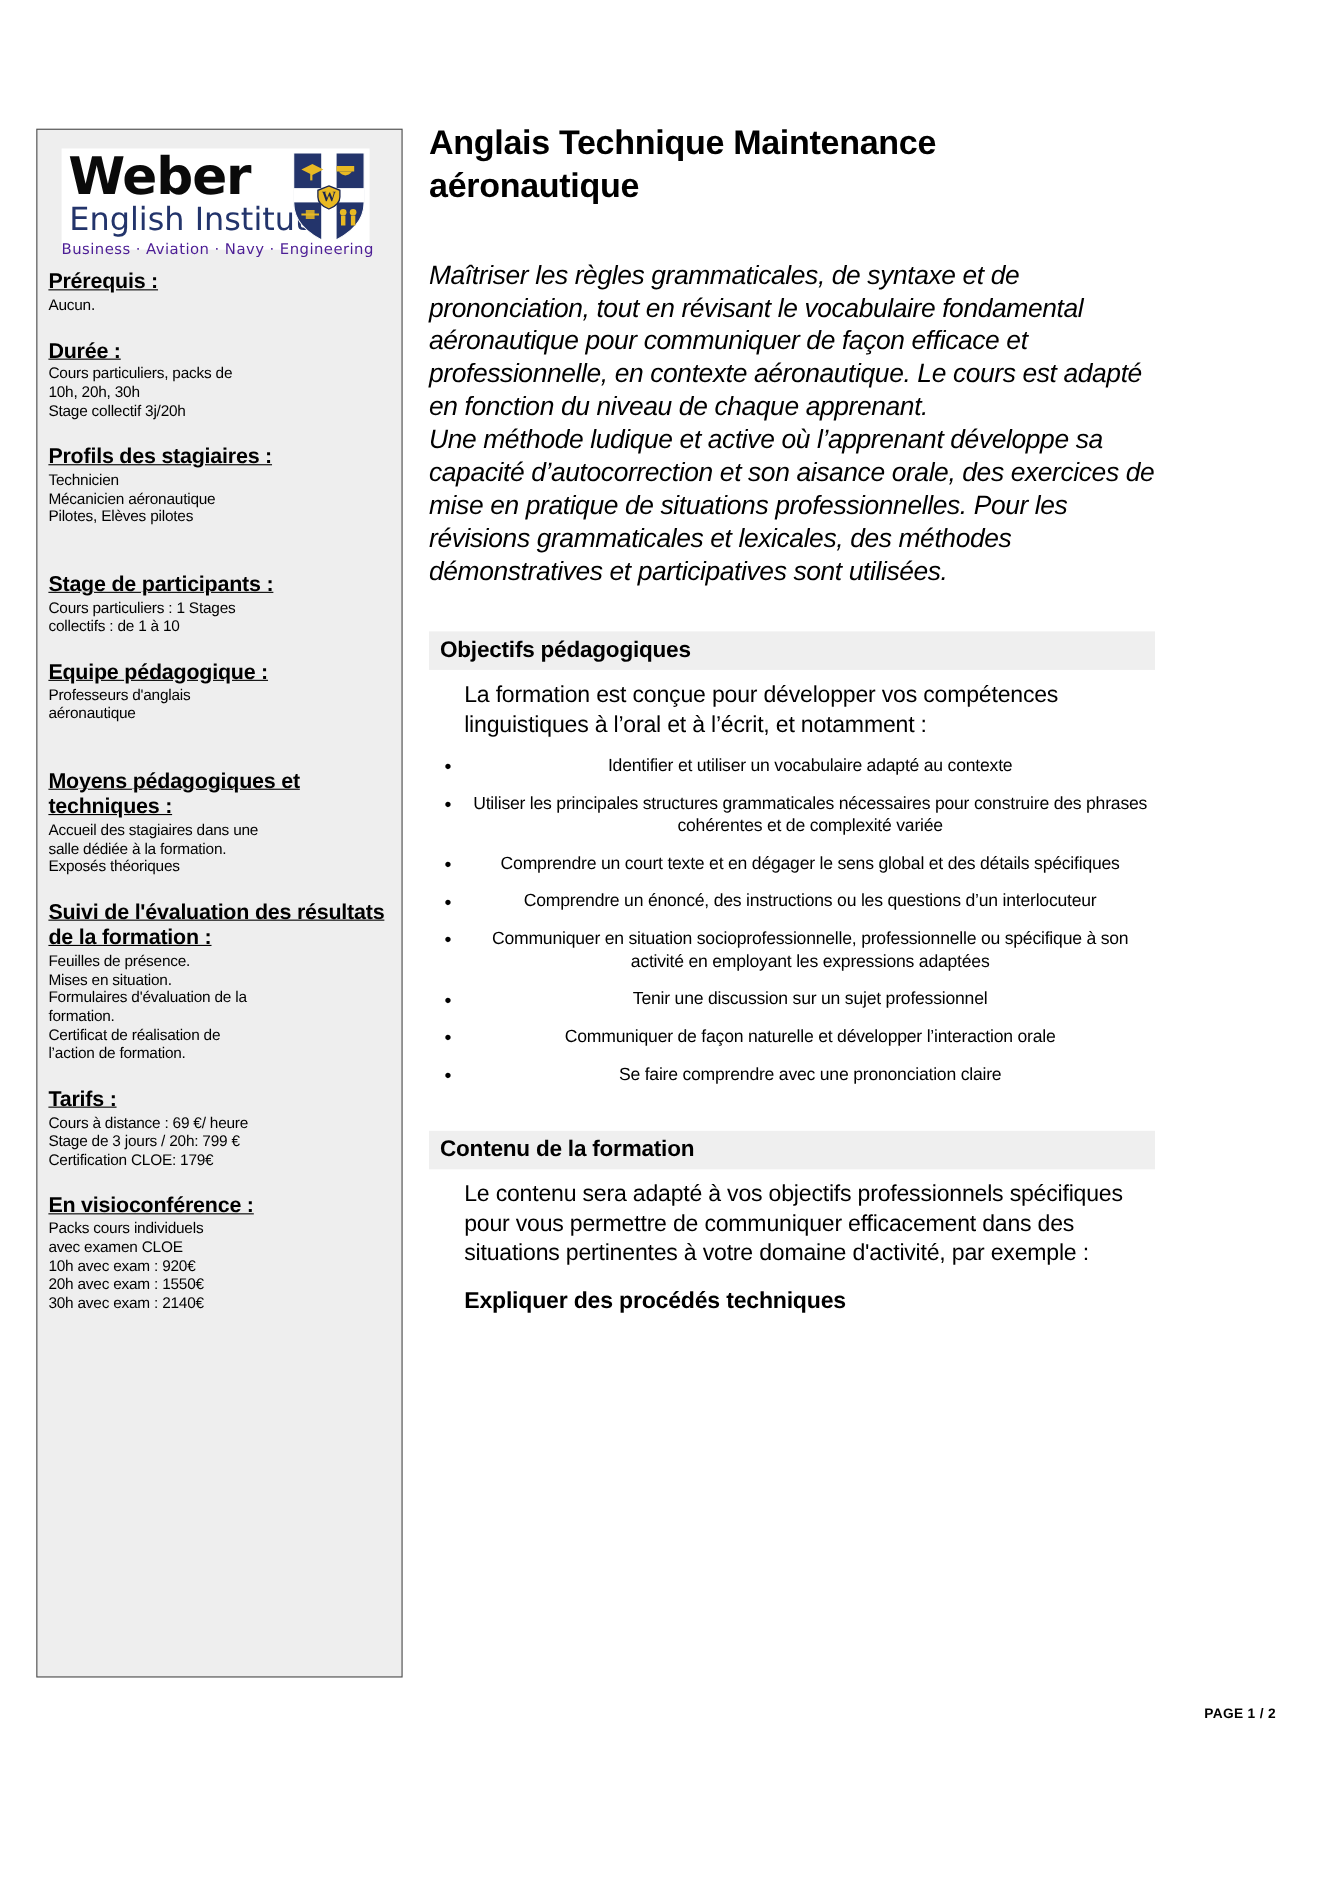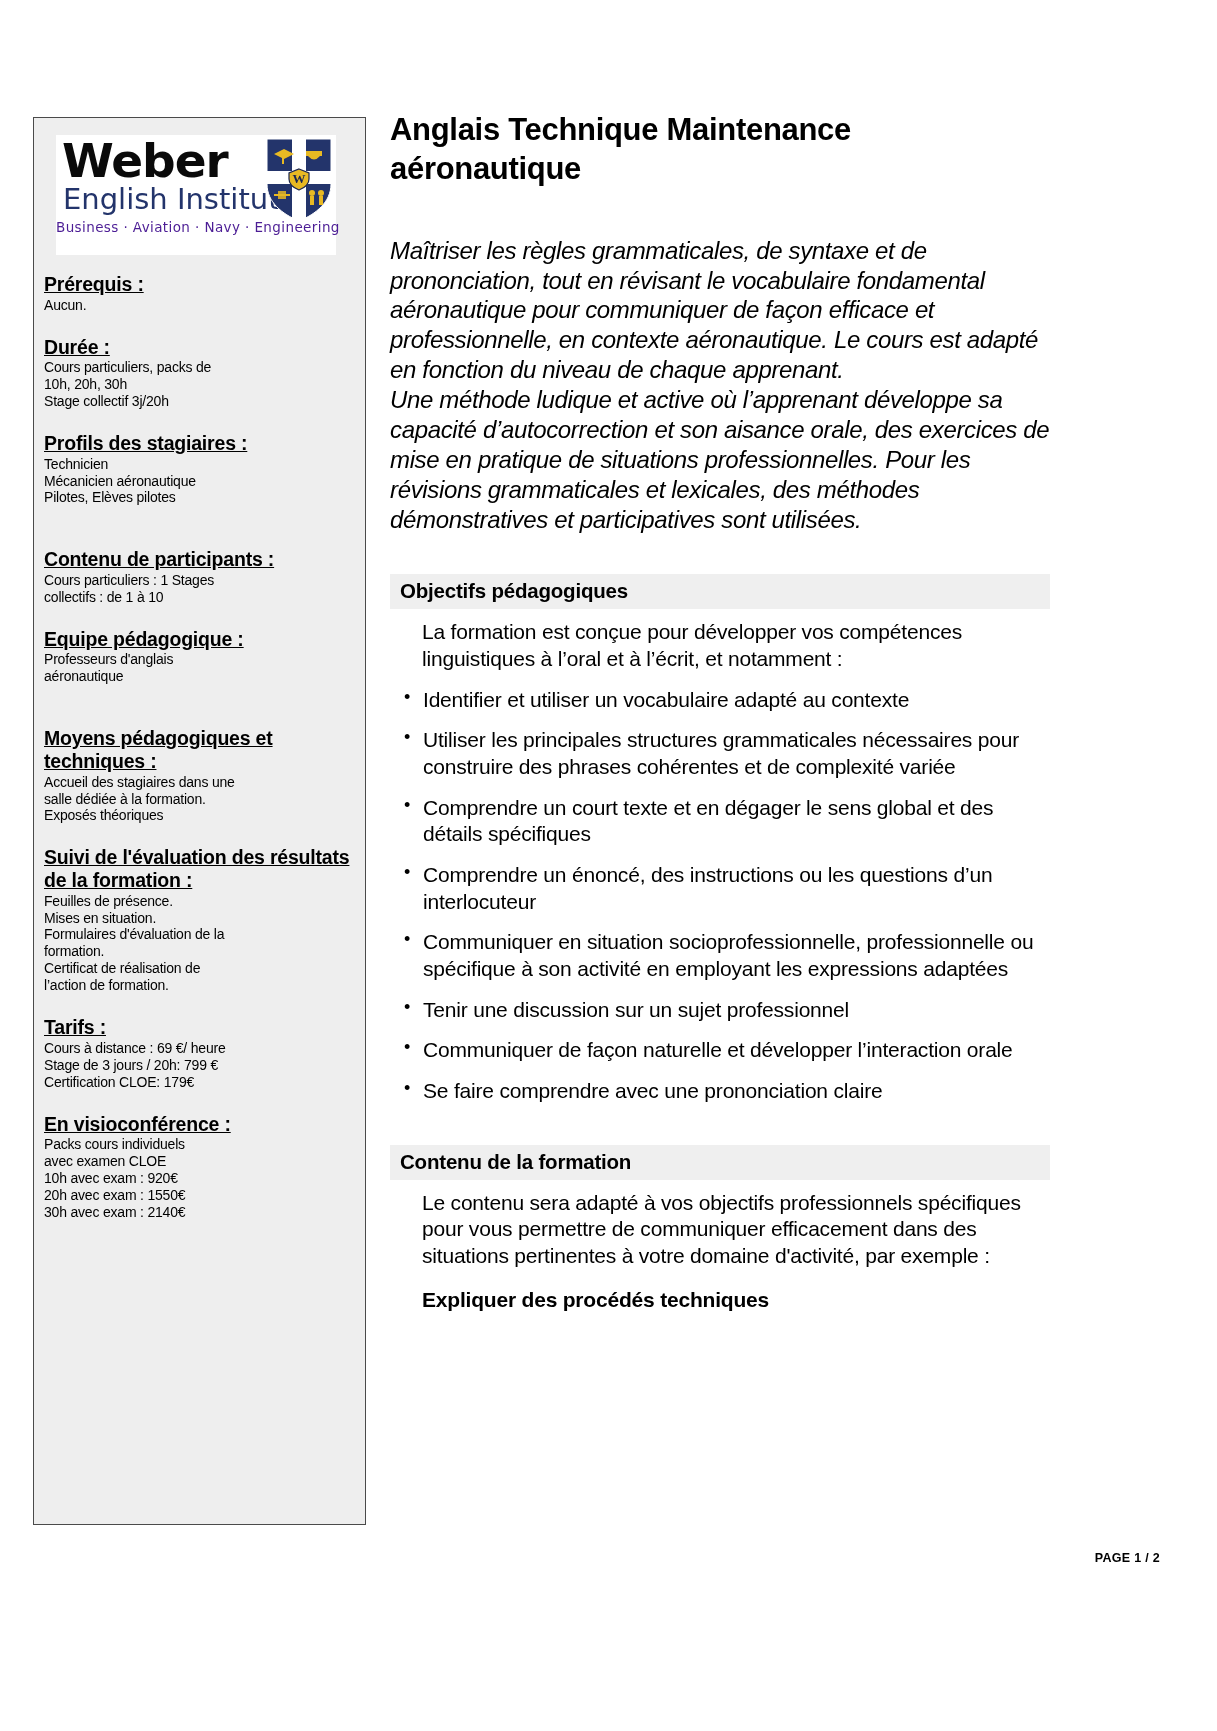--- a/index.html
+++ b/index.html
@@ -29,21 +29,21 @@
     width: 333px;
     height: 1408px;
     background: #eeeeee;
     border: 1px solid #4a4a4a;
     padding: 12px 10px 10px 10px;
   }
 
   .logo-box {
     background: #ffffff;
     width: 280px;
-    height: 120px;
+    height: 92px;
     margin: 5px 0 0 12px;
     position: relative;
   }
   .logo-weber {
     position: absolute;
     left: 6px; top: 2px;
     font-size: 47px;
     font-weight: bold;
     letter-spacing: -1px;
     color: #0a0a0a;
@@ -130,26 +130,27 @@
     line-height: 1.27;
     margin: 10px 0 0 32px;
     letter-spacing: -0.2px;
   }
   ul.bullets {
     list-style: none;
     margin: 14px 0 0 0;
     padding: 0;
   }
   ul.bullets li {
-    font-size: 21px;
+    font-size: 16px;
     line-height: 1.27;
     letter-spacing: -0.2px;
     position: relative;
     padding-left: 23px;
     margin: 0 0 14px 10px;
+    text-align: center;
   }
   ul.bullets li:before {
     content: "\2022";
     position: absolute;
     left: 4px;
     top: -1px;
     font-size: 18px;
   }
   .subhead {
     font-size: 21px;
@@ -230,21 +231,21 @@
     <div>
       <div class="side-h">Profils des stagiaires :</div>
       <div class="side-p">Technicien</div>
       <div class="side-p">Mécanicien aéronautique</div>
       <div class="side-p">Pilotes, Elèves pilotes</div>
     </div>
 
     <div class="gap-lg"></div>
 
     <div>
-      <div class="side-h">Contenu de participants :</div>
+      <div class="side-h">Stage de participants :</div>
       <div class="side-p">Cours particuliers : 1 Stages</div>
       <div class="side-p">collectifs : de 1 à 10</div>
     </div>
 
     <div>
       <div class="side-h">Equipe pédagogique :</div>
       <div class="side-p">Professeurs d'anglais</div>
       <div class="side-p">aéronautique</div>
     </div>
 

